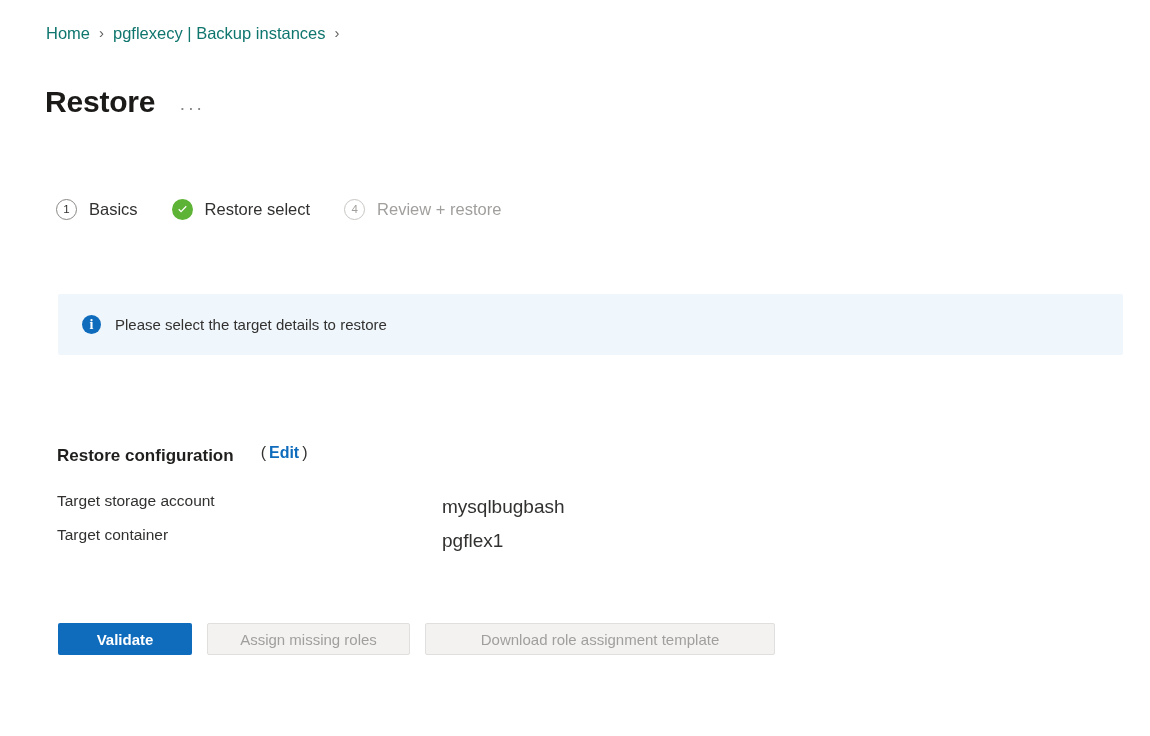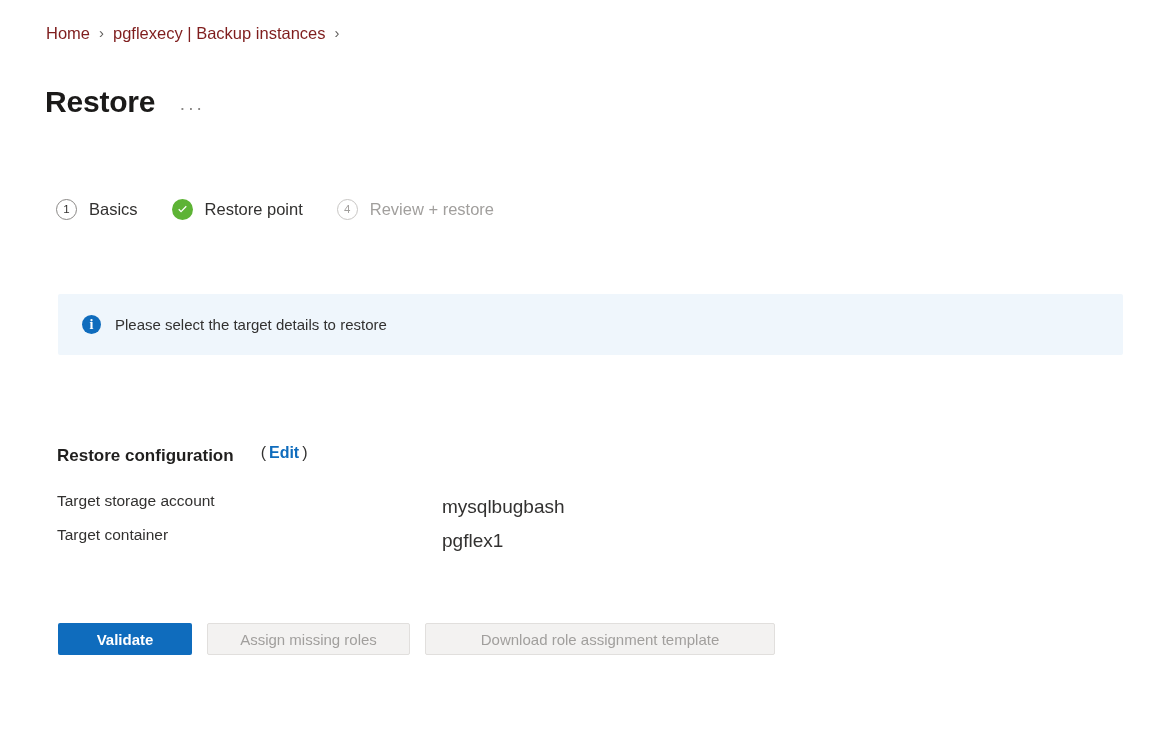--- a/index.html
+++ b/index.html
@@ -27,21 +27,21 @@
     position: absolute;
     left: 46px;
     top: 22px;
     font-size: 16.5px;
     line-height: 22px;
     white-space: nowrap;
     display: flex;
     align-items: center;
   }
   .crumb-link {
-    color: #7f1d1d;
+    color: #0f766e;
     cursor: pointer;
     text-decoration: none;
   }
   .crumb-sep {
     color: #605e5c;
     margin: 0 9px;
     font-size: 15px;
     font-weight: 300;
   }
 
@@ -293,21 +293,21 @@
       <span class="step-label">Basics</span>
 
     </div>
 
     <div class="step">
       <span class="step-icon success">
         <svg width="13" height="13" viewBox="0 0 16 16" aria-hidden="true">
           <path d="M6.2 11.6 2.8 8.2l1.1-1.1 2.3 2.3 5.9-5.9 1.1 1.1z" fill="#ffffff"></path>
         </svg>
       </span>
-      <span class="step-label">Restore point</span>
+      <span class="step-label">Restore select</span>
 
     </div>
 
 
     <div class="step disabled">
       <span class="step-icon numbered disabled">4</span>
       <span class="step-label">Review + restore</span>
 
     </div>
 

